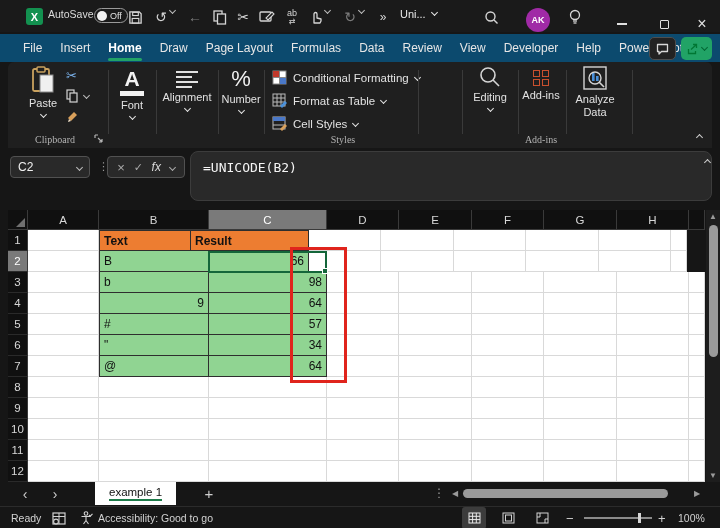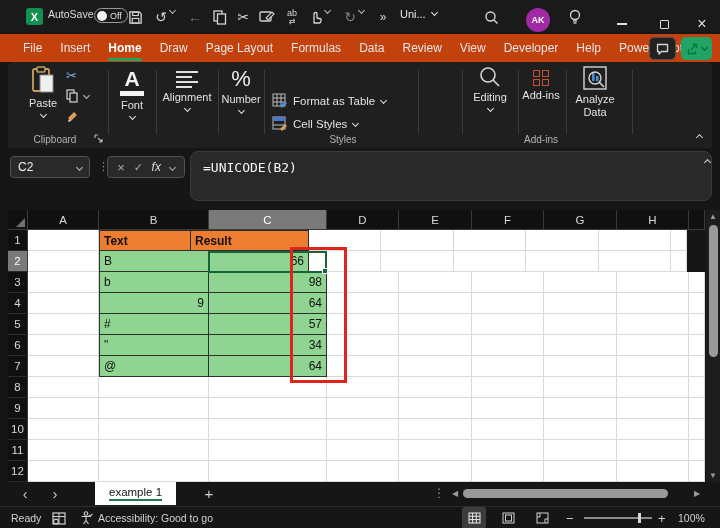--- a/index.html
+++ b/index.html
@@ -31,38 +31,38 @@
   .tchev { top:14px; color:#bdbdbd; }
   .doctitle { left:400px; top:10px; font-size:11px; color:#e8e8e8; display:flex; align-items:center; gap:6px; }
   .avatar { left:526px; top:4px; width:24px; height:24px; border-radius:50%; background:var(--avatar);
             color:#fff; font-size:9px; font-weight:bold; display:flex; align-items:center; justify-content:center; }
   .wbtn { width:36px; height:32px; top:0; display:flex; align-items:center; justify-content:center;
           color:#e0e0e0; font-size:13px; }
   .maxglyph { width:9px; height:9px; border:1.2px solid #e0e0e0; border-radius:1px; }
   .minglyph { width:10px; height:1.4px; background:#e0e0e0; }
 
   
-  #ribbontabs { position:absolute; top:34px; left:0; width:720px; height:28px; background:#c2410c;
+  #ribbontabs { position:absolute; top:34px; left:0; width:720px; height:28px; background:#0c4a6e;
                 display:flex; align-items:center; padding-left:14px; }
   .rtab { position:relative; padding:5px 9px; font-size:12px; color:#e6e6e6; white-space:nowrap; }
   .rtab.active { font-weight:bold; color:#fff; }
   .rtab.active::after { content:""; position:absolute; left:9px; right:9px; bottom:-1px;
                         height:3px; border-radius:2px; background:var(--accent); }
   #comment-btn { position:absolute; right:44px; top:3px; width:27px; height:23px; border:1px solid #4e4e4e;
                  border-radius:5px; display:flex; align-items:center; justify-content:center; background:#222; }
   #share-btn { position:absolute; right:8px; top:3px; width:31px; height:23px; background:var(--accent);
                border-radius:5px; display:flex; align-items:center; justify-content:center; gap:3px; color:#063; }
 
   
   #ribbon { position:absolute; top:62px; left:8px; width:704px; height:86px; background:#1f1f1f;
             border-radius:6px 6px 0 0; }
   .rsep { position:absolute; top:8px; bottom:14px; width:1px; background:#3a3a3a; }
   .bigbtn { position:absolute; top:4px; display:flex; flex-direction:column; align-items:center; gap:3px; }
   .bigbtn .blab { font-size:11px; color:#e2e2e2; }
-  .grouplab { position:absolute; bottom:3px; font-size:10px; color:#b3b3b3; text-align:center; }
+  .grouplab { position:absolute; bottom:3px; font-size:10px; color:#b3b3b3; text-align:center;font-family:Liberation Serif, serif; }
   .stylerow { position:absolute; left:264px; display:flex; align-items:center; gap:6px; font-size:11.5px; color:#e2e2e2; }
   .fonticonA { font-size:21px; font-weight:bold; color:#f2f2f2; line-height:1; }
   .fontbar { width:24px; height:5px; background:#f2f2f2; margin-top:2px; }
   .alignlines { display:flex; flex-direction:column; gap:3px; margin-top:5px; }
   .alignlines i { display:block; height:2px; background:#e0e0e0; }
   .pct { font-size:22px; color:#f0f0f0; line-height:1; margin-top:2px; }
   .gridicon { display:grid; grid-template-columns:7px 7px; grid-template-rows:7px 7px; gap:2px; }
   .gridicon i { border:1.6px solid #c9502e; }
   #ribbon-collapse { position:absolute; right:10px; bottom:8px; color:#cfcfcf; }
 
@@ -292,20 +292,31 @@
     </div>
     <div class="rsep" style="left:210px"></div>
 
     <div class="bigbtn" style="left:210px; width:46px">
       <span class="pct">%</span>
       <span class="blab">Number</span>
       <span class="chev c-d"></span>
     </div>
     <div class="rsep" style="left:256px"></div>
 
+    <div class="stylerow" style="top:8px">
+      <svg width="15" height="15" viewBox="0 0 15 15">
+          <rect x="1" y="1" width="13" height="13" fill="#fff" stroke="#888"></rect>
+          <rect x="1" y="1" width="6" height="6" fill="#c0392b"></rect>
+          <rect x="8" y="8" width="6" height="6" fill="#4a78c8"></rect>
+          <line x1="7.5" y1="1" x2="7.5" y2="14" stroke="#888"></line>
+          <line x1="1" y1="7.5" x2="14" y2="7.5" stroke="#888"></line>
+        </svg>
+      <span>Conditional Formatting</span>
+      <span class="chev c-d"></span>
+    </div>
     <div class="stylerow" style="top:31px">
       <svg width="15" height="15" viewBox="0 0 15 15">
           <rect x="1" y="1" width="12" height="12" fill="none" stroke="#bbb"></rect>
           <line x1="1" y1="5" x2="13" y2="5" stroke="#bbb"></line>
           <line x1="1" y1="9" x2="13" y2="9" stroke="#bbb"></line>
           <line x1="5" y1="1" x2="5" y2="13" stroke="#bbb"></line>
           <line x1="9" y1="1" x2="9" y2="13" stroke="#bbb"></line>
           <path d="M8 13 L13 8 l2 2 -5 5z" fill="#4a90d9"></path>
         </svg>
       <span>Format as Table</span>

